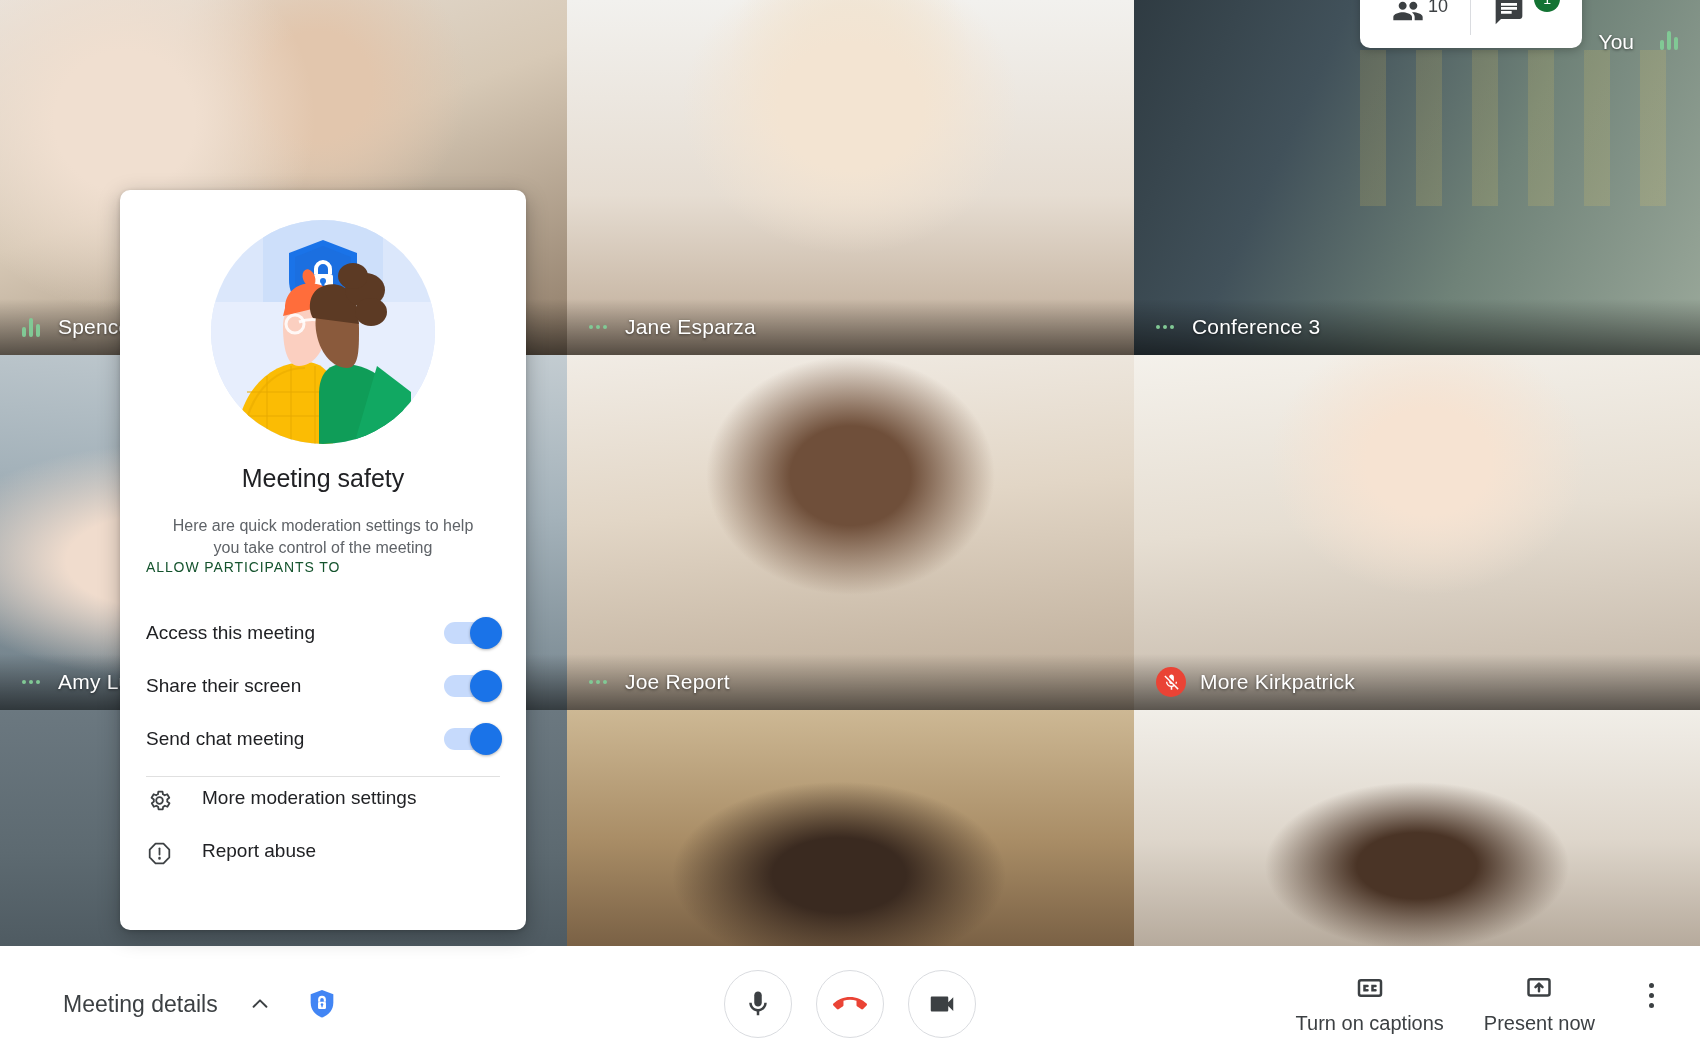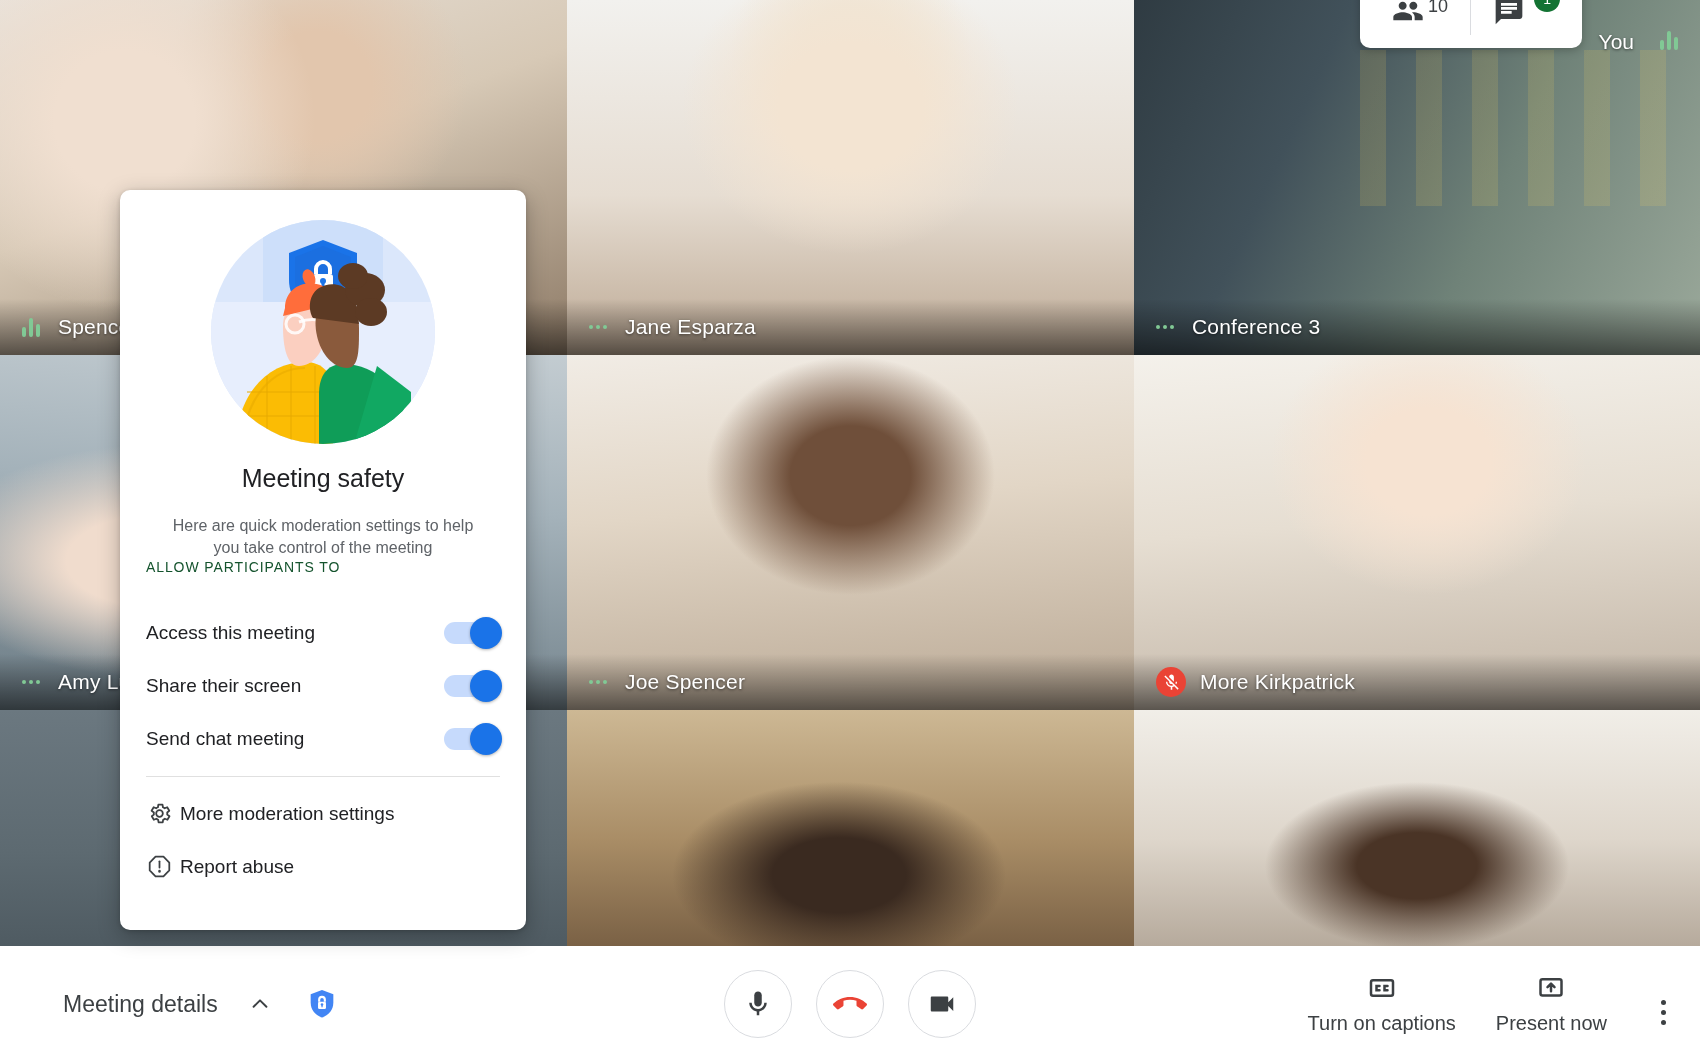--- a/index.html
+++ b/index.html
@@ -125,21 +125,21 @@
     position: absolute; right: -2px; top: -5px;
     width: 32px; height: 32px; border-radius: 50%;
     background: #1a73e8;
     box-shadow: 0 1px 3px rgba(0,0,0,.3);
   }
   .dialog .hr {
     height: 1px; background: #e0e0e0;
     margin: 26px 26px 10px 26px;
   }
   .menu-row {
-    display: flex; align-items: center; gap: 8px;
+    display: flex; align-items: flex-start; gap: 30px;
     padding: 0 26px; height: 53px;
     cursor: pointer;
   }
   .menu-row .mi { width: 26px; height: 26px; display: flex; align-items: center; justify-content: center; flex: none; }
   .menu-row .mi svg { width: 25px; height: 25px; fill: none; stroke: #3c4043; stroke-width: 1.7; }
   .menu-row .mlabel { font-size: 19px; color: #202124; }
 
   
   .bottombar {
     position: absolute; left: 0; bottom: 0;
@@ -163,22 +163,22 @@
     width: 68px; height: 68px; border-radius: 50%;
     border: 1px solid #dadce0; background: #fff;
     display: flex; align-items: center; justify-content: center;
   }
   .ctrl svg { width: 30px; height: 30px; }
   .ctrl.mic svg { fill: #3c4043; }
   .ctrl.cam svg { fill: #3c4043; }
   .ctrl.hang svg { fill: #ea4335; width: 34px; height: 34px; }
 
   .bb-right {
-    position: absolute; right: 20px;
-    display: flex; align-items: flex-end; gap: 40px;
+    position: absolute; right: 32px;
+    display: flex; align-items: flex-start; gap: 40px;
   }
   .bb-item {
     display: flex; flex-direction: column; align-items: center; gap: 9px;
     min-width: 100px;
   }
   .bb-item .ico { height: 30px; display: flex; align-items: center; justify-content: center; }
   .bb-item .ico svg { fill: none; stroke: #3c4043; stroke-width: 2; }
   .bb-item .cap { font-size: 20px; color: #3c4043; white-space: nowrap; }
   .kebab { display: flex; flex-direction: column; gap: 5px; padding: 10px 14px; }
   .kebab i { width: 5px; height: 5px; border-radius: 50%; background: #3c4043; display: block; }
@@ -276,21 +276,21 @@
     <div class="tile">
       <div class="bg" style="background:
         radial-gradient(ellipse at 50% 34%, #6f4f3a 0 15%, rgba(111,79,58,0) 36%),
         linear-gradient(175deg,#f1ece5 0%,#e2d6c6 42%,#b9a894 100%);"></div>
       <div class="namebar">
         <span class="mic-dots">
             <i></i>
             <i></i>
             <i></i>
           </span>
-        <span>Joe Spencer</span>
+        <span>Joe Report</span>
       </div>
     </div>
 
     <div class="tile">
       <div class="bg" style="background:
         radial-gradient(ellipse at 52% 30%, #f6e3d2 0 15%, rgba(246,227,210,0) 38%),
         linear-gradient(175deg,#f4f1eb 0%,#e6ded2 46%,#c0b3a4 100%);"></div>
       <div class="namebar">
         <span class="mic-muted">
           <svg viewBox="0 0 24 24">

